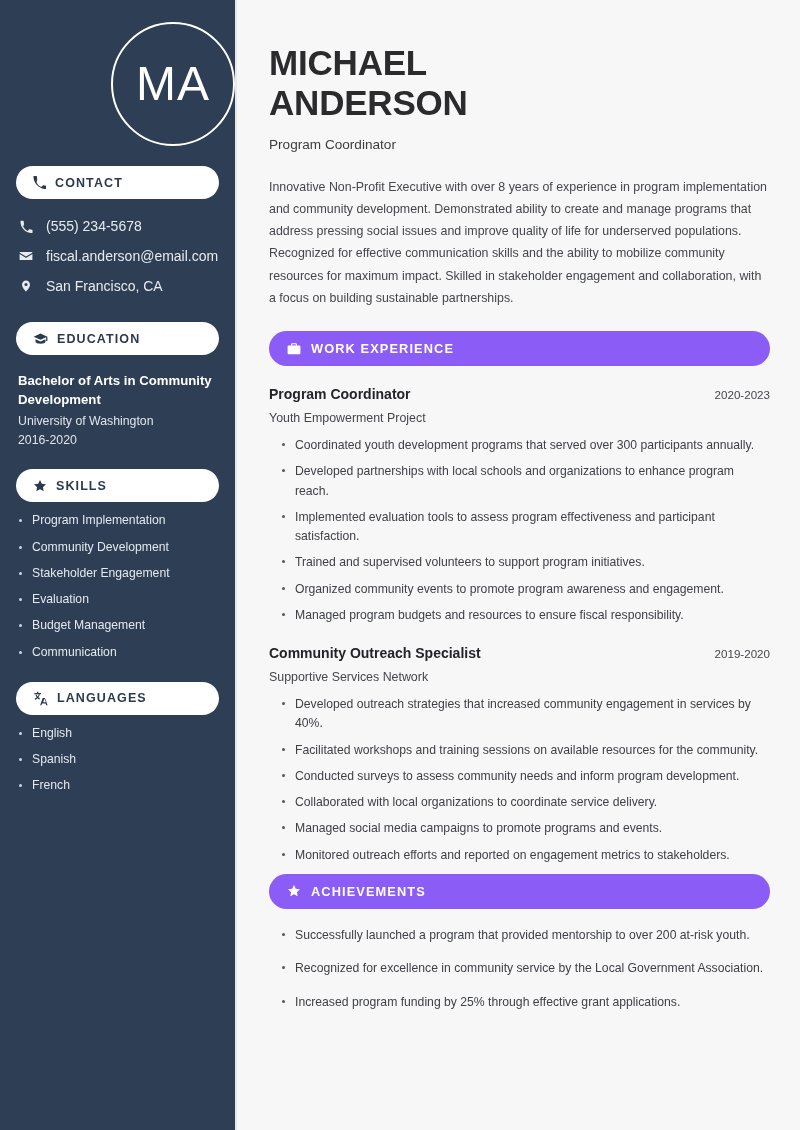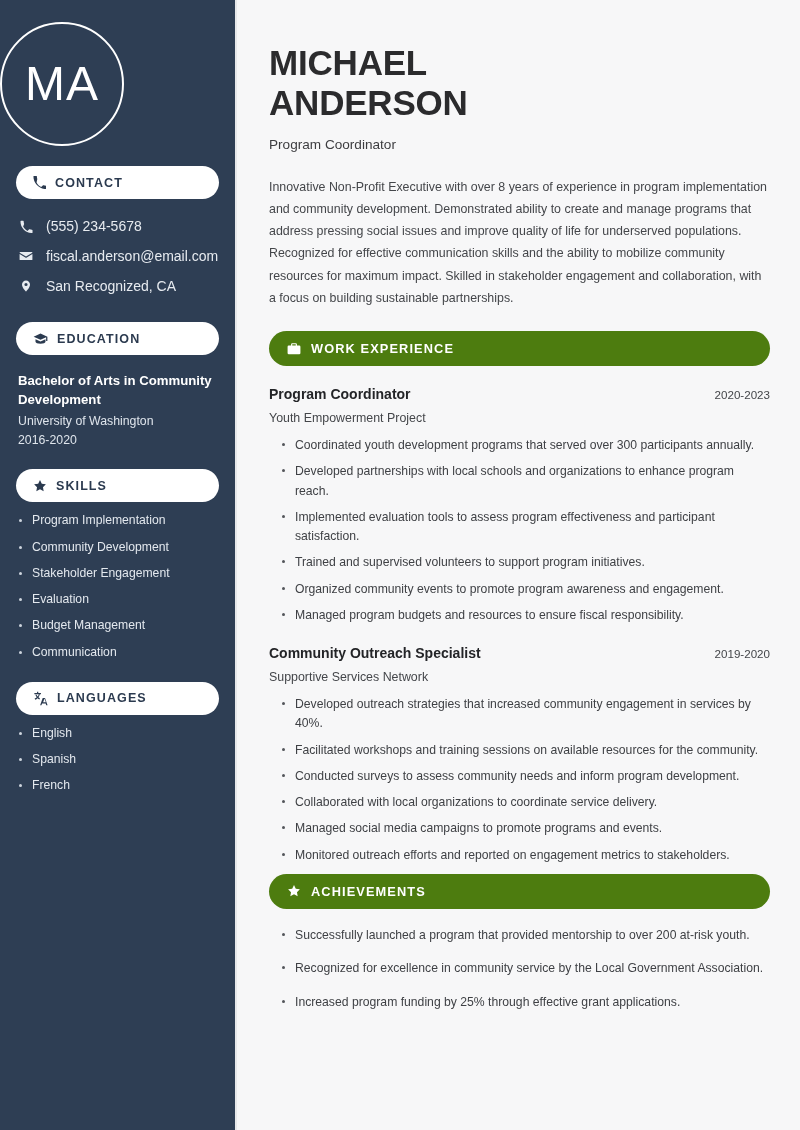--- a/index.html
+++ b/index.html
@@ -29,21 +29,21 @@
     height: 1130px;
     background: #2e3e54;
     box-sizing: border-box;
     border-right: 2px solid #e7e8ea;
   }
 
   
   .monogram-wrap {
     width: 100%;
     display: flex;
-    justify-content: flex-start;
+    justify-content: flex-end;
     margin-top: 22px;
   }
   .monogram {
     width: 124px;
     height: 124px;
     border-radius: 50%;
     border: 2px solid #ffffff;
     display: flex;
     align-items: center;
     justify-content: center;
@@ -169,21 +169,21 @@
     color: #44464a;
     font-size: 12.4px;
     line-height: 1.79;
     margin-top: 24px;
     max-width: 500px;
   }
 
   
   .dark-pill {
     height: 35px;
-    background: #4d7c0f;
+    background: #8b5cf6;
     border-radius: 18px;
     display: flex;
     align-items: center;
     padding-left: 18px;
     box-sizing: border-box;
     gap: 10px;
     margin-top: 22px;
   }
   .dark-pill .pill-label {
     color: #ffffff;
@@ -275,21 +275,21 @@
             </svg>
         </span>
         <span>fiscal.anderson@email.com</span>
       </li>
       <li>
         <span class="icn">
           <svg width="12" height="14" viewBox="0 0 24 24" fill="#e7ebf0">
               <path d="M12 1C7.6 1 4 4.6 4 9c0 5.9 7.1 13.3 7.4 13.6a.8.8 0 001.2 0C12.9 22.3 20 14.9 20 9c0-4.4-3.6-8-8-8zm0 11.2A3.2 3.2 0 1112 5.8a3.2 3.2 0 010 6.4z"></path>
             </svg>
         </span>
-        <span>San Recognized, CA</span>
+        <span>San Francisco, CA</span>
       </li>
     </ul>
 
     <div class="sb-gap-2"></div>
 
     <div class="pill">
       <span class="icn">
         <svg width="15" height="15" viewBox="0 0 24 24" fill="#2b3a4f">
             <path d="M12 4L1 9l11 5 9-4.1V16h2V9L12 4zM4 13.2V17c0 1.7 3.6 3.2 8 3.2s8-1.5 8-3.2v-3.8l-8 3.6-8-3.6z"></path>
           </svg>

